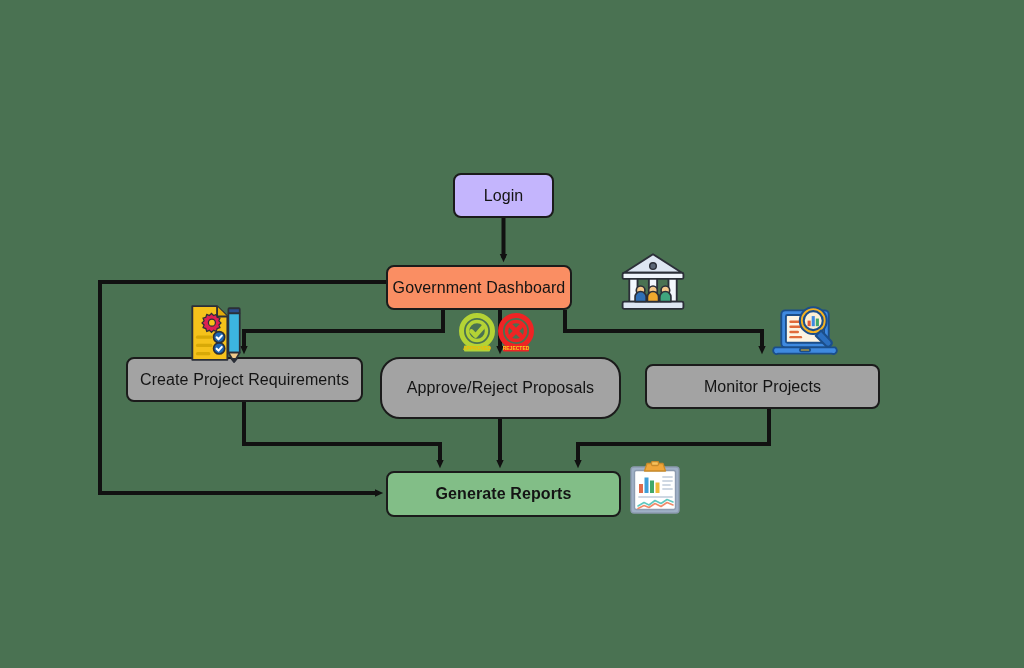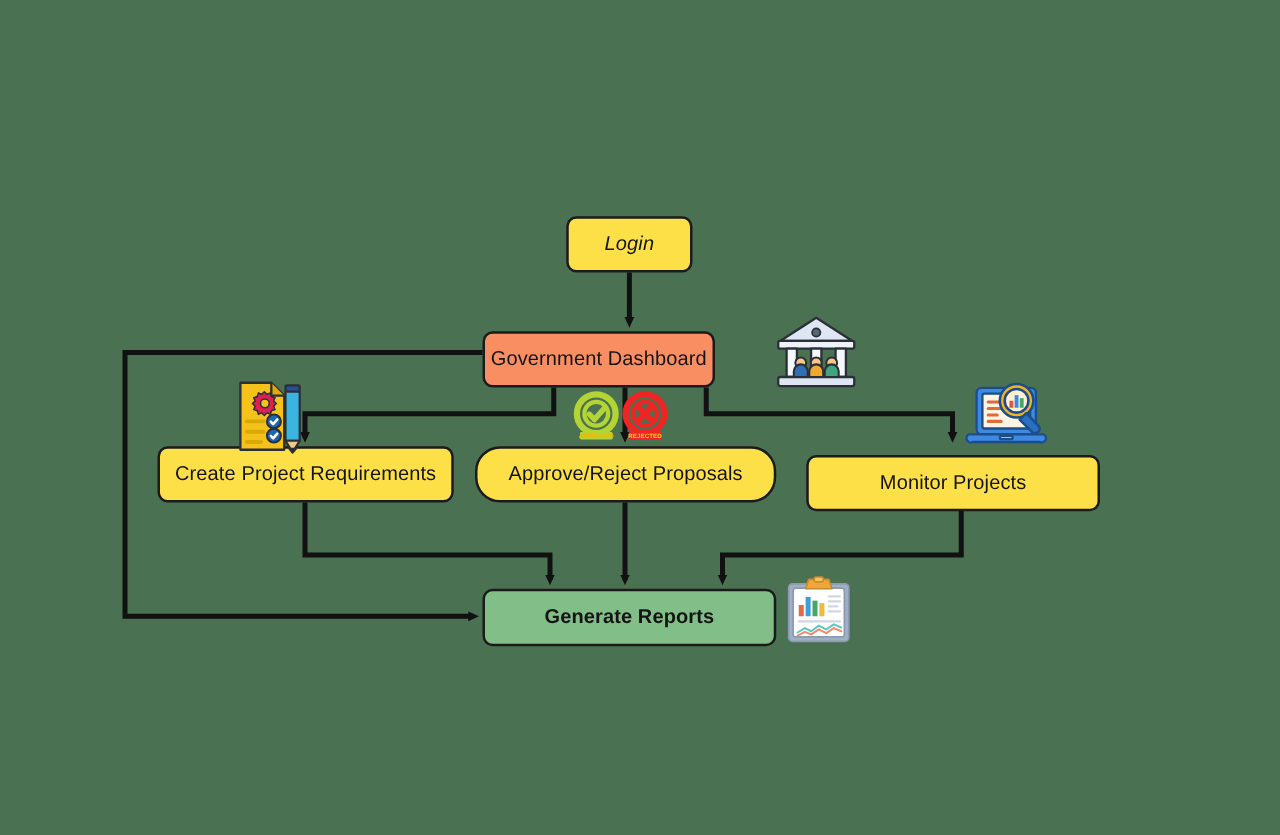--- a/index.html
+++ b/index.html
@@ -17,23 +17,23 @@
     border:2px solid #1b1b1b;
     border-radius:8px;
     color:#141414;
     font-size:16px;
     font-weight:400;
     letter-spacing:.1px;
     text-align:center;
     white-space:nowrap;
     z-index:3;
   }
-  .node.login   { background:#fde047;font-style:italic; }
+  .node.login   { background:#c4b5fd; }
   .node.dash    { background:#fa8e63; }
-  .node.proc    { background:#fde047;text-align:right; }
+  .node.proc    { background:#a3a3a3;text-align:right; }
   .node.report  { background:#82be87; font-weight:700;align-items:center; }
 
   .icon { position:absolute; z-index:4; pointer-events:none; }
 </style>
 </head>
 <body>
 
 <div id="stage">
 
   <svg class="layer" viewBox="0 0 1024 668">
@@ -67,21 +67,21 @@
   </div>
 
   <div class="node dash" style="left:386px;top:265px;width:186px;height:45px;">
     <span>Government Dashboard</span>
   </div>
 
   <div class="node proc" style="left:126px;top:357px;width:237px;height:45px;">
     <span>Create Project Requirements</span>
   </div>
 
-  <div class="node proc" style="left:380px;top:357px;width:241px;height:45px;border-radius:20px;">
+  <div class="node proc" style="left:380px;top:357px;width:241px;height:62px;border-radius:20px;">
     <span>Approve/Reject Proposals</span>
   </div>
 
   <div class="node proc" style="left:645px;top:364px;width:235px;height:45px;">
     <span>Monitor Projects</span>
   </div>
 
   <div class="node report" style="left:386px;top:471px;width:235px;height:46px;">
     <span>Generate Reports</span>
   </div>

